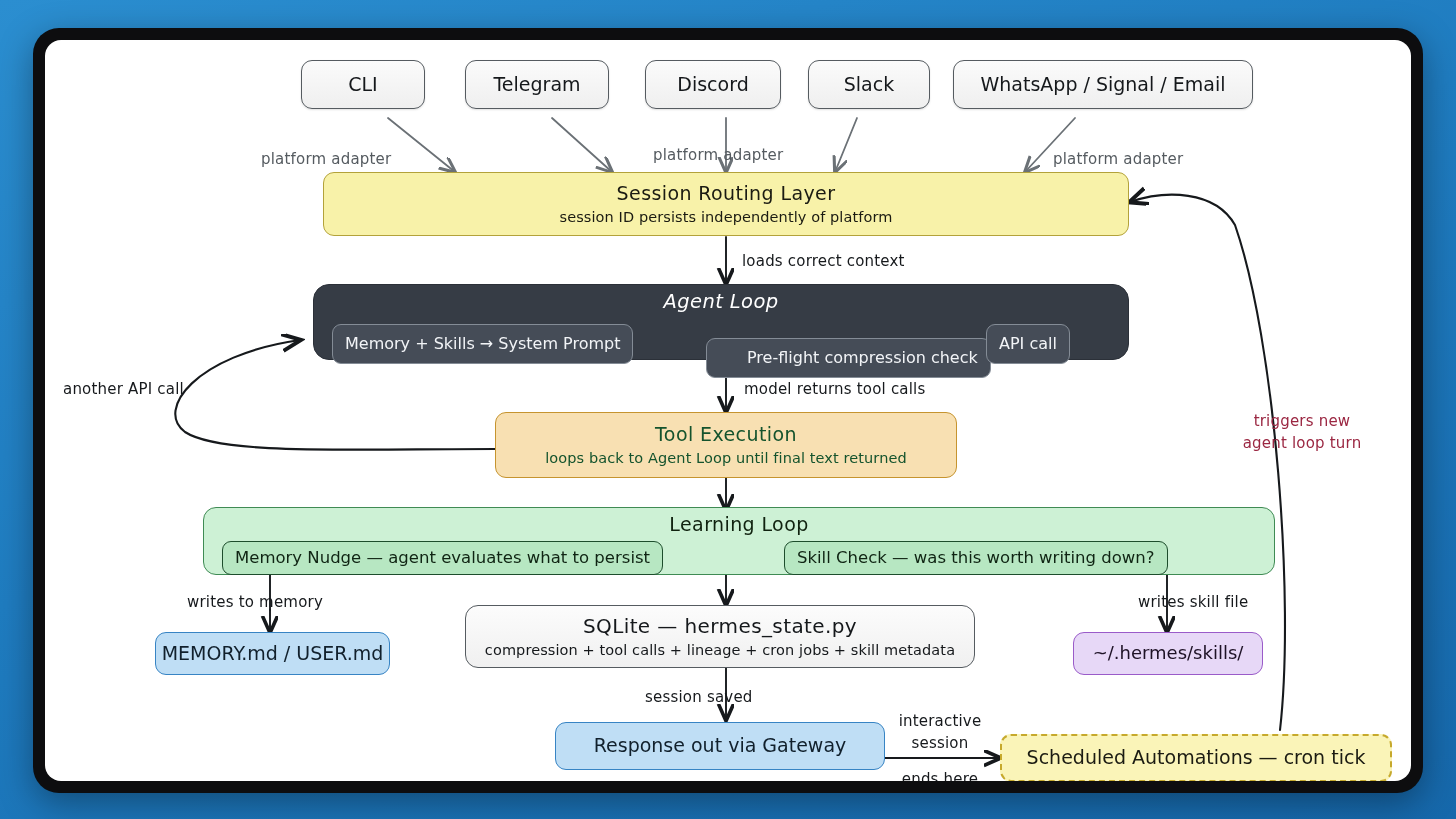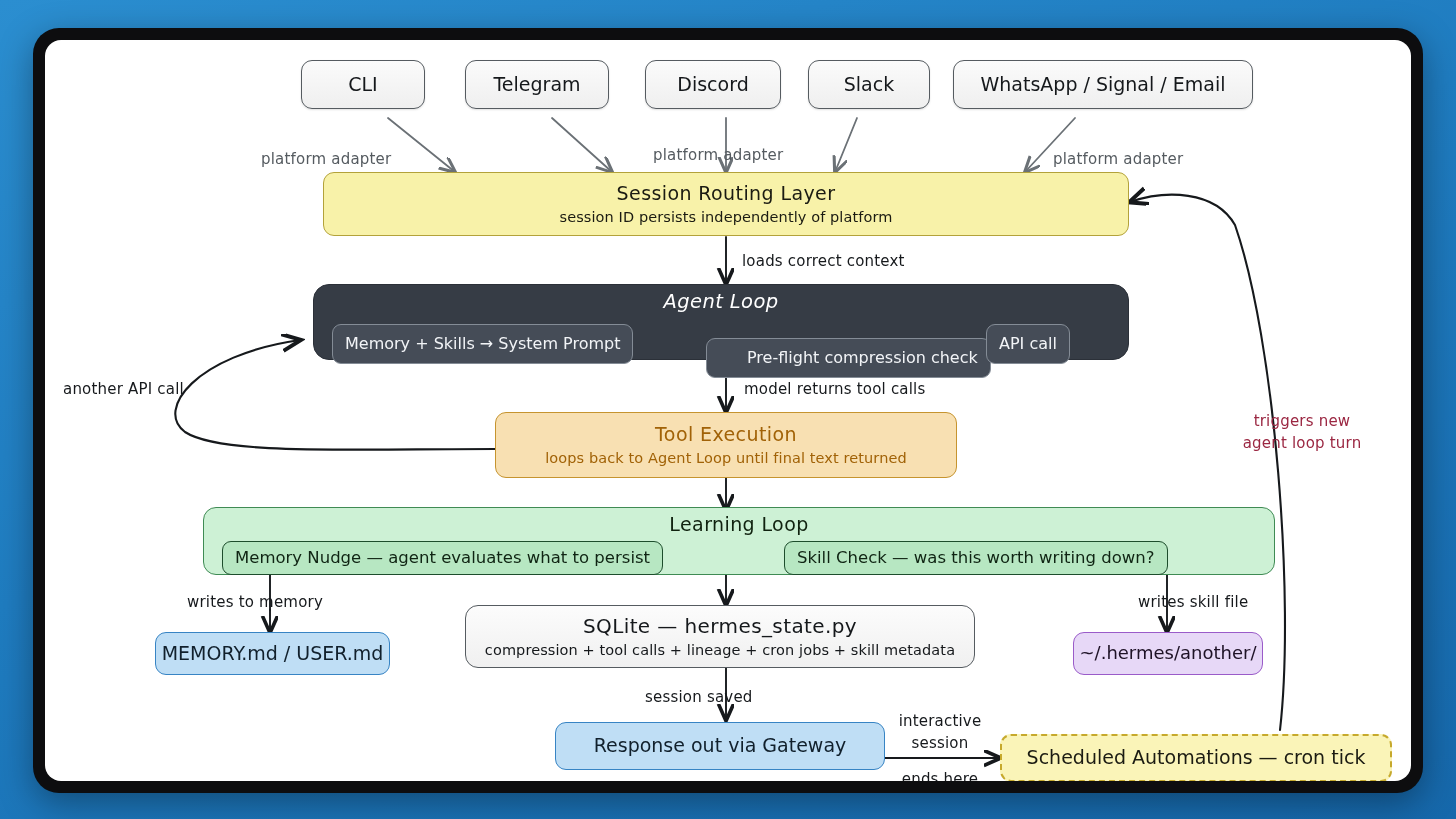--- a/index.html
+++ b/index.html
@@ -46,21 +46,21 @@
   .dark .t1{font-size:19.5px;font-style:italic;margin-top:-2px;}
   .chiprow{position:absolute;left:0;top:0;width:100%;height:100%;}
   .chip{
     position:absolute;box-sizing:border-box;
     display:flex;align-items:center;justify-content:center;
     background:#454c57;border:1.4px solid #848c96;border-radius:9px;
     color:#f2f4f7;font-size:16px;height:40px;white-space:nowrap;padding:0 12px;
   }
   
   .orange{
-    background:#f8e0b2;border:1.7px solid #c6942f;border-radius:11px;color:#a16207;
+    background:#f8e0b2;border:1.7px solid #c6942f;border-radius:11px;color:#14532d;
   }
   
   .green{
     background:#cdf1d5;border:1.7px solid #3f8b54;border-radius:13px;color:#10220f;
   }
   .greenchip{
     position:absolute;box-sizing:border-box;
     display:flex;align-items:center;justify-content:center;
     background:#b7e7c2;border:1.8px solid #1d4d2c;border-radius:9px;
     color:#0f2413;font-size:16.5px;height:32px;white-space:nowrap;padding:16px 12px;
@@ -211,21 +211,21 @@
     <div class="node grey" style="left:420px;top:565px;width:510px;height:63px;">
       <span class="t1">SQLite — hermes_state.py</span>
       <span class="t2">compression + tool calls + lineage + cron jobs + skill metadata</span>
     </div>
 
     <div class="node blue" style="left:110px;top:592px;width:235px;height:43px;">
       <span>MEMORY.md / USER.md</span>
     </div>
 
     <div class="node purple" style="left:1028px;top:592px;width:190px;height:43px;">
-      <span>~/.hermes/another/</span>
+      <span>~/.hermes/skills/</span>
     </div>
 
     <div class="lbl dk" style="left:600px;top:648px;">session saved</div>
 
     <div class="node blue" style="left:510px;top:682px;width:330px;height:48px;">
       <span>Response out via Gateway</span>
     </div>
 
     <div class="lbl dk ctr" style="left:840px;top:672px;width:110px;">interactive</div>
     <div class="lbl dk ctr" style="left:840px;top:694px;width:110px;">session</div>

